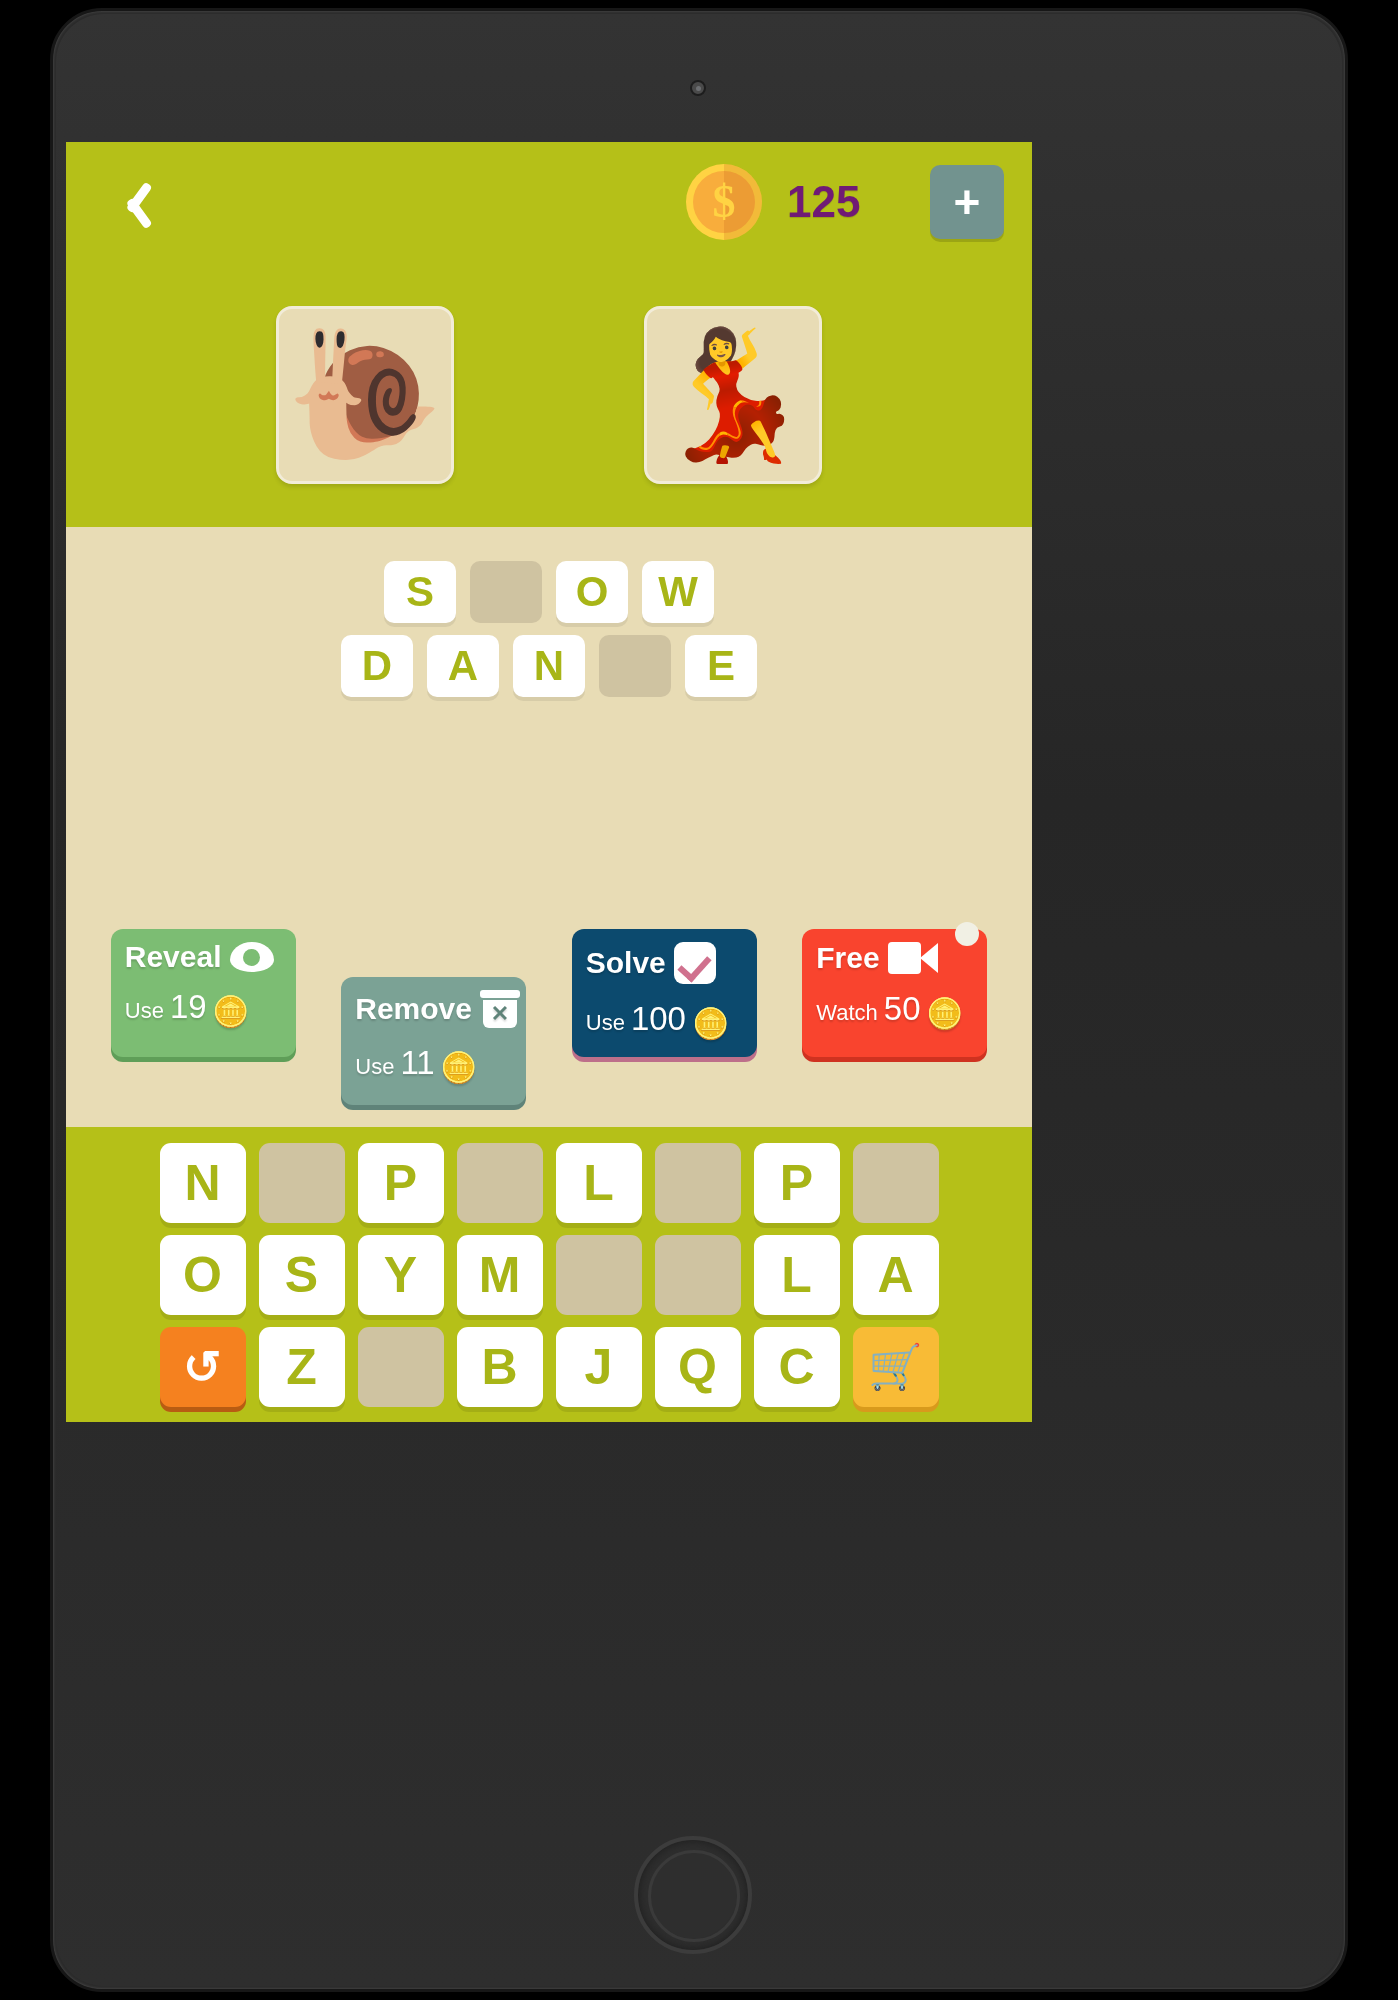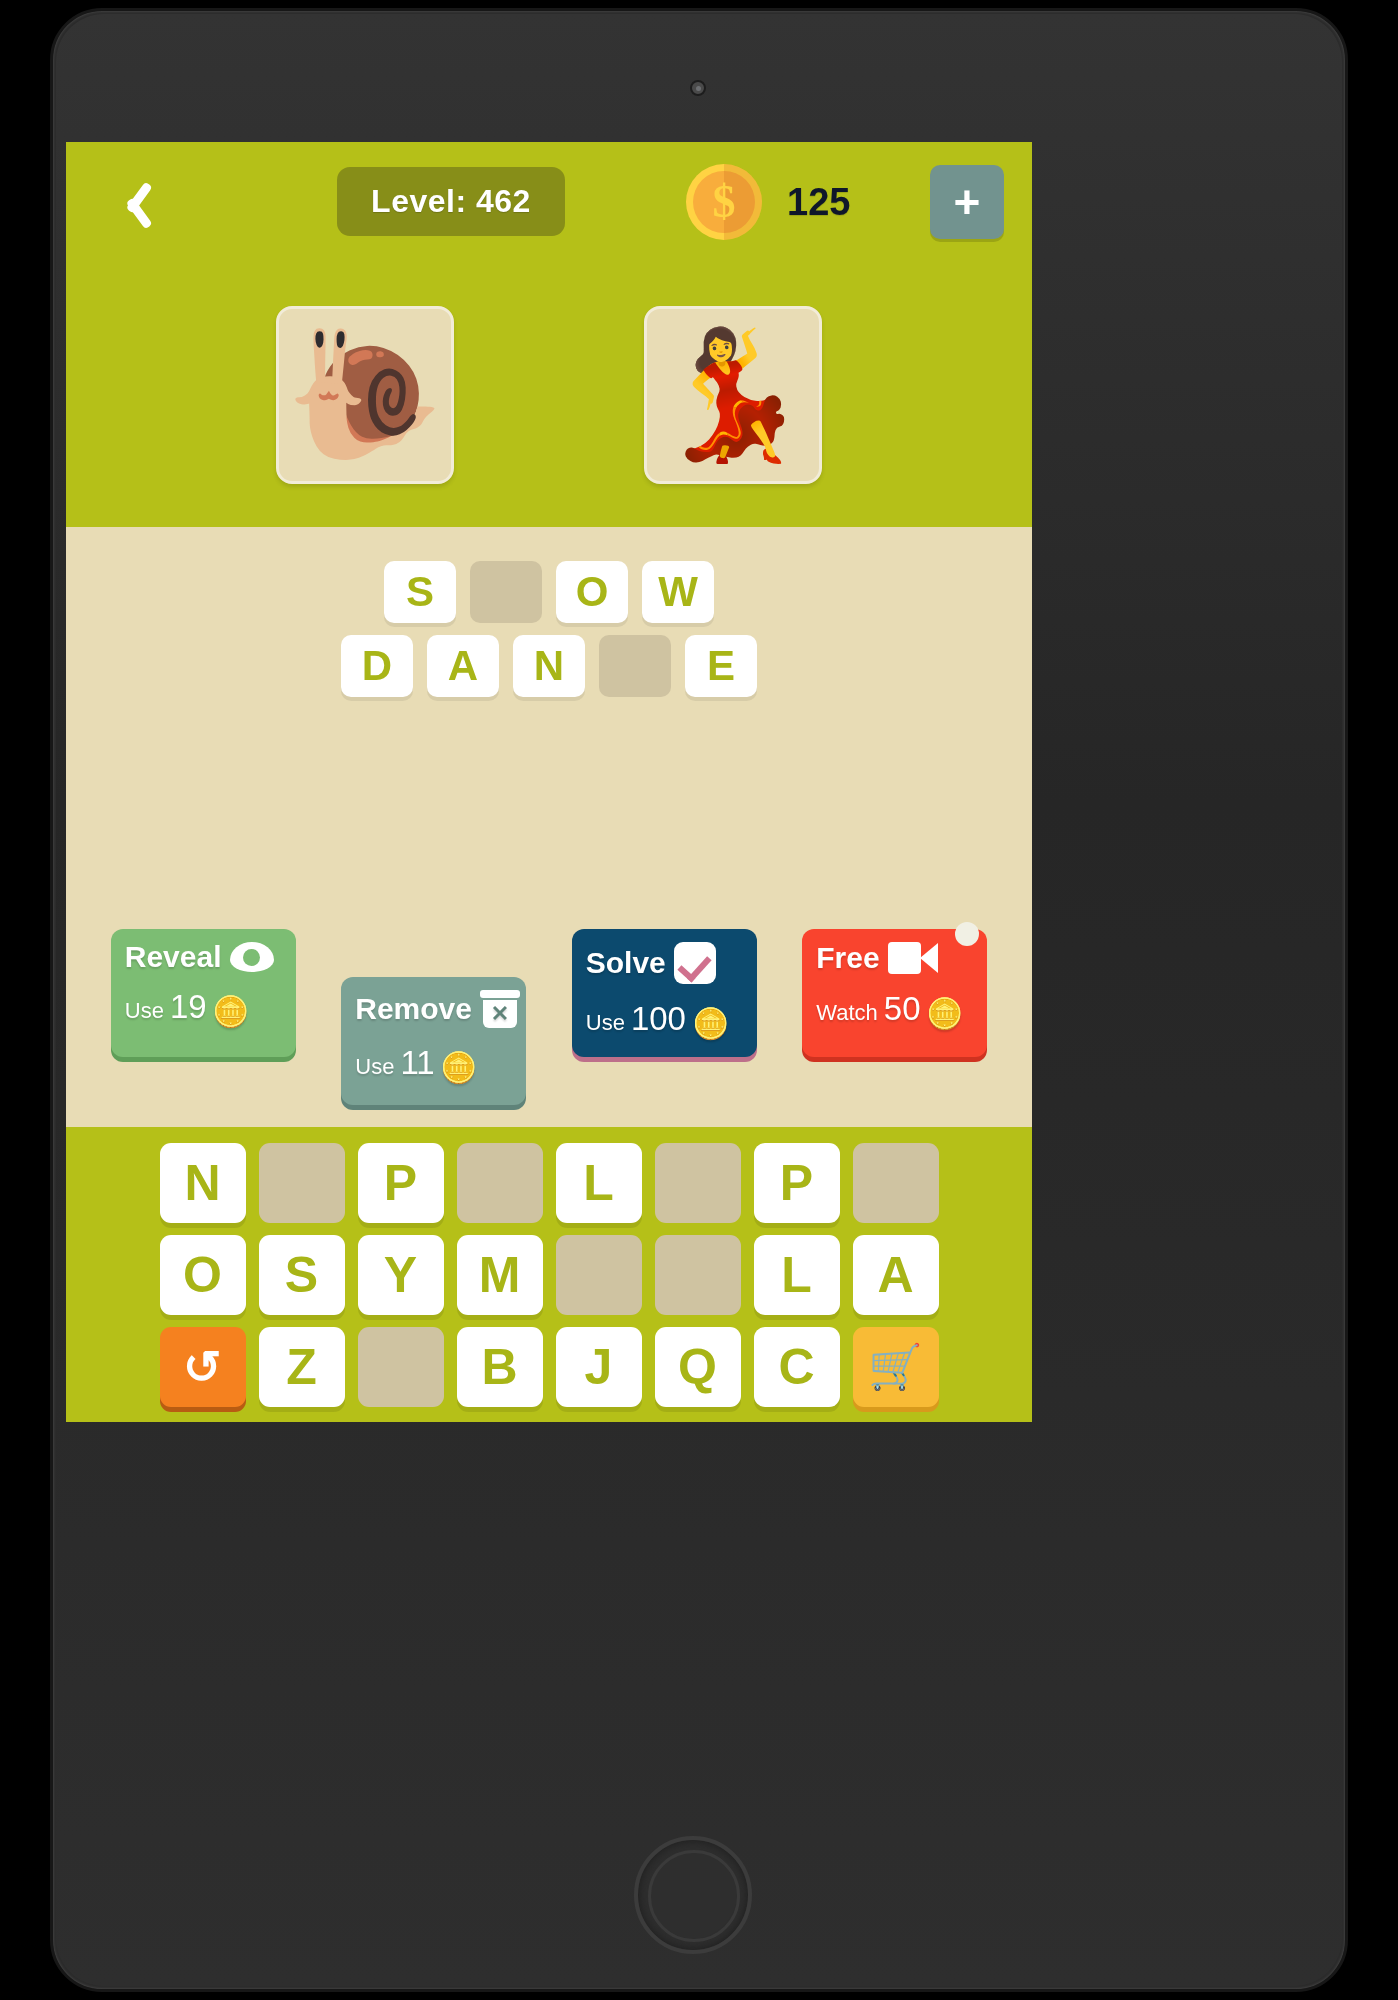--- a/index.html
+++ b/index.html
@@ -137,22 +137,22 @@
   .coin .dollar {
     position: absolute; left: 0; top: 0;
     width: 76px; height: 76px;
     display:flex; align-items:center; justify-content:center;
     color: #ffd343;
     font-size: 46px; font-weight: bold;
     line-height: 1;
     font-family: "Liberation Serif", serif;
   }
   .coin-count {
-    color: #0f172a;
-    font-size: 38px;
+    color: #701a75;
+    font-size: 44px;
     font-weight: bold;
     margin-left: 25px;
     text-shadow: 0 1px 1px rgba(0,0,0,.15);
   }
   .plus-btn {
     position: absolute; right: 12px; top: 5px;
     width: 74px; height: 74px;
     background: #72938f;
     border-radius: 10px;
     color: #fff;
@@ -370,23 +370,20 @@
   <div class="camera"></div>
   <div class="home-button"></div>
 
   <div id="screen">
 
     <div class="header">
       <div class="back-btn">
         <div class="back-chevron"></div>
       </div>
 
-      <div class="level-pill">
-        <span>Level: 462</span>
-      </div>
 
       <div class="coin-area">
         <div class="coin">
           <div class="inner"></div>
           <div class="shade"></div>
           <div class="dollar">$</div>
         </div>
         <div class="coin-count">125</div>
         <div class="plus-btn">
           <span>+</span>

